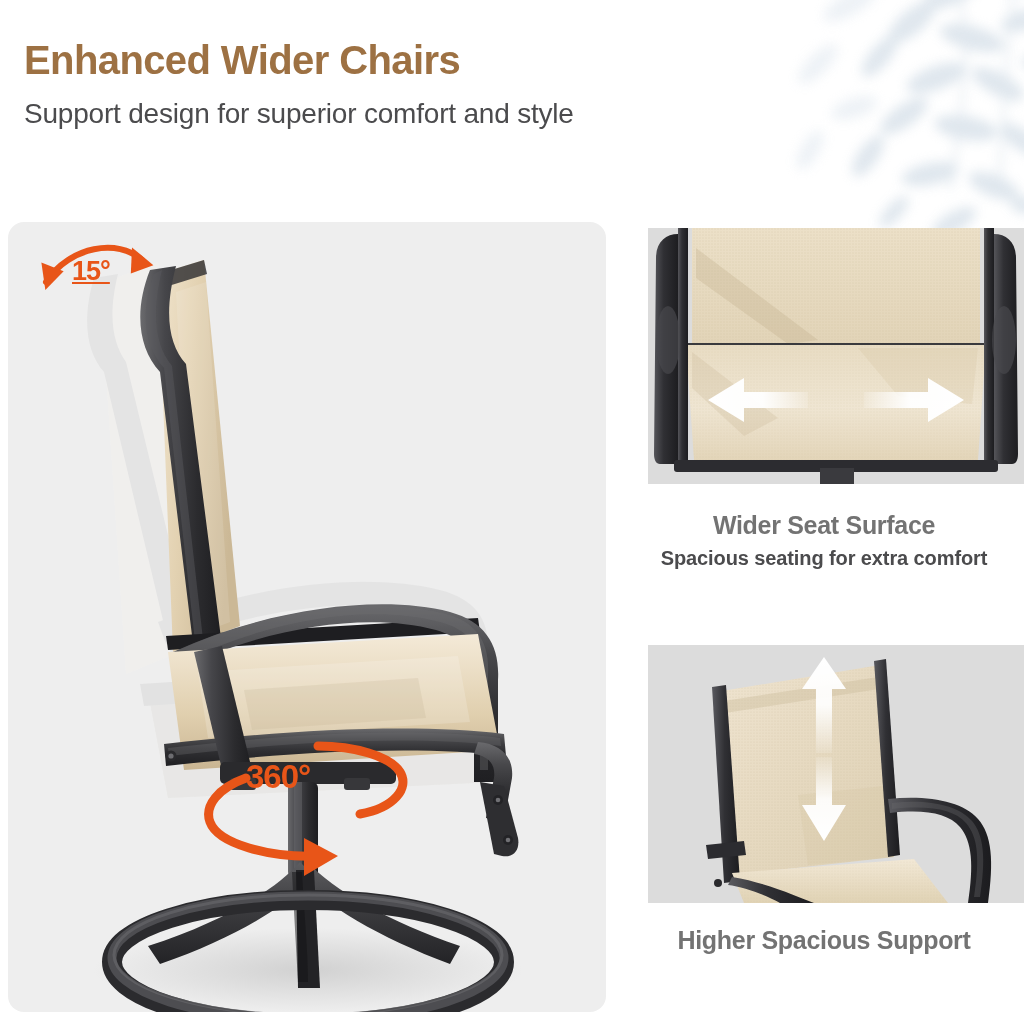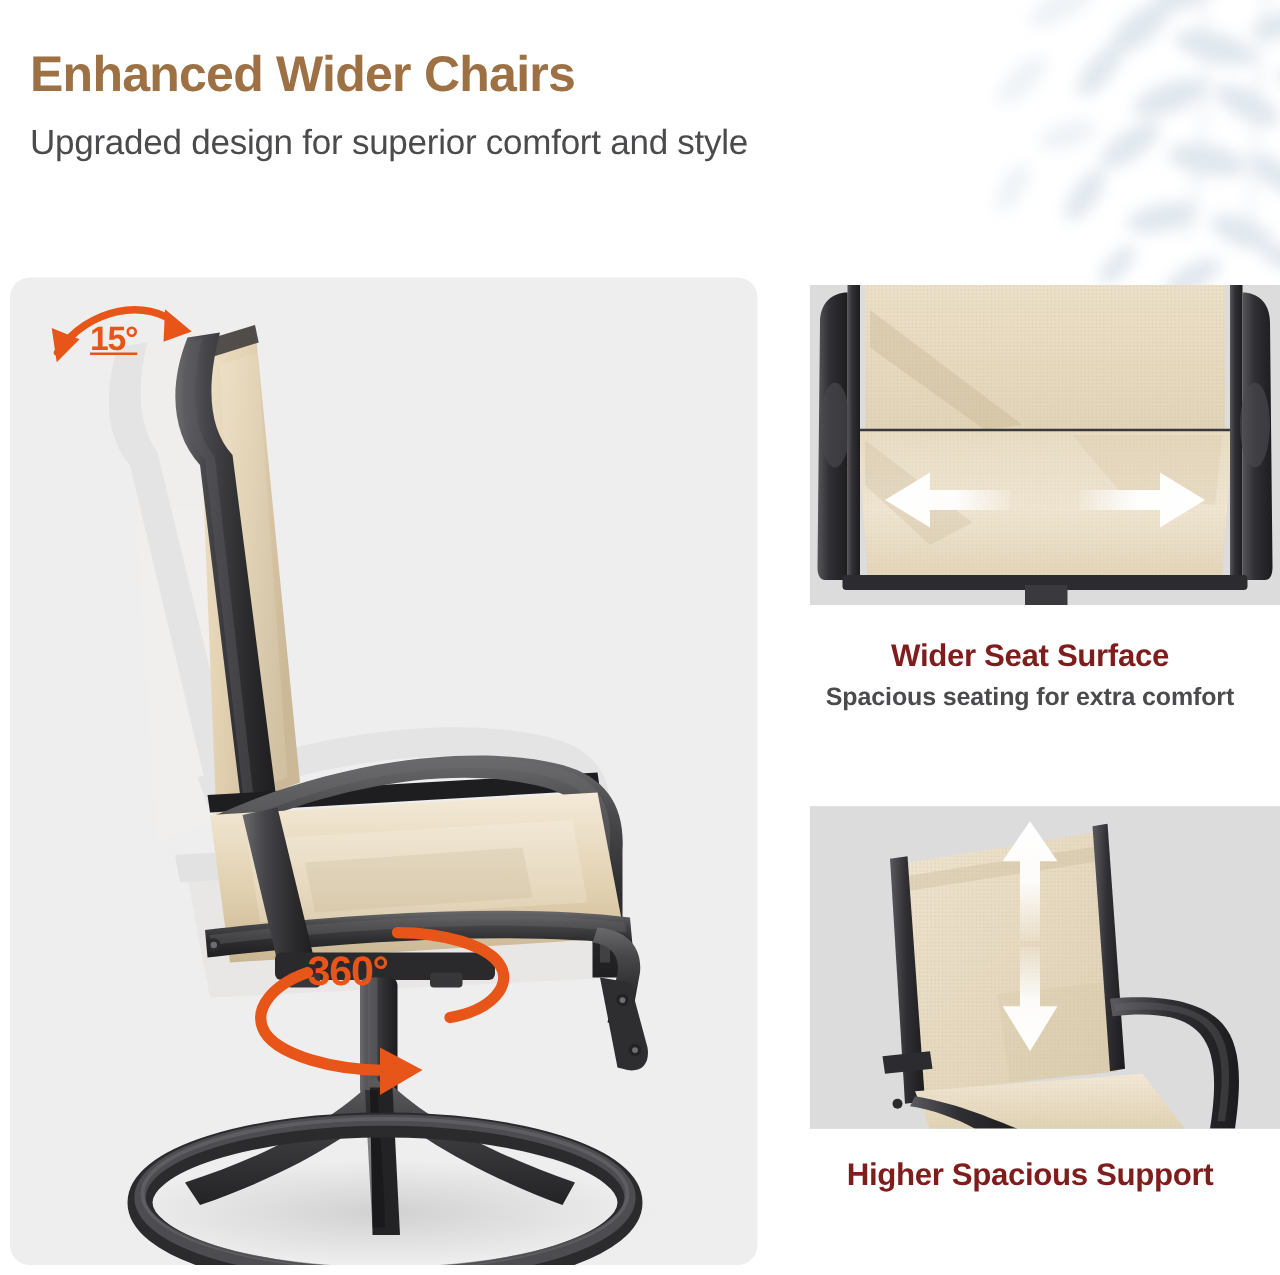--- a/index.html
+++ b/index.html
@@ -71,21 +71,21 @@
     overflow: hidden;
   }
   .panel-right.top    { top: 228px;  height: 256px; background:#dcdcdc; }
   .panel-right.bottom { top: 645px;  height: 258px; background:#dcdcdc; }
 
   .caption-block { position: absolute; left: 624px; width: 400px; text-align: center; }
   .caption-block.c1 { top: 510px; }
   .caption-block.c2 { top: 925px; }
 
   .cap-title {
-    font-size: 25px; font-weight: 700; color: #7f1d1d;
+    font-size: 25px; font-weight: 700; color: #737373;
     letter-spacing: -0.3px; line-height: 1.25; white-space: nowrap;
   }
   .cap-sub {
     margin-top: 5px;
     font-size: 20px; font-weight: 700; color: #4b4b4d;
     letter-spacing: -0.1px; line-height: 1.25; white-space: nowrap;
   }
 
   
   .badge {
@@ -130,21 +130,21 @@
     <g fill="#d7e2ec" opacity=".5">
       <ellipse cx="196" cy="44" rx="30" ry="11" transform="rotate(-30 196 44)"></ellipse>
       <ellipse cx="164" cy="104" rx="26" ry="10" transform="rotate(-45 164 104)"></ellipse>
       <ellipse cx="200" cy="148" rx="24" ry="10" transform="rotate(-18 200 148)"></ellipse>
       <ellipse cx="156" cy="190" rx="22" ry="9" transform="rotate(-60 156 190)"></ellipse>
     </g>
   </svg>
 
   <div class="header">
     <div class="title">Enhanced Wider Chairs</div>
-    <div class="subtitle">Upgraded design for superior comfort and style</div>
+    <div class="subtitle">Support design for superior comfort and style</div>
   </div>
 
   <div class="panel-main">
 
     <svg class="svg-abs" width="598" height="790" viewBox="0 0 598 790">
       <defs>
         <linearGradient id="meshG" x1="0" y1="0" x2="1" y2="0.4">
           <stop offset="0" stop-color="#f0e4cd"></stop>
           <stop offset=".45" stop-color="#e3d2b2"></stop>
           <stop offset="1" stop-color="#cbb896"></stop>

